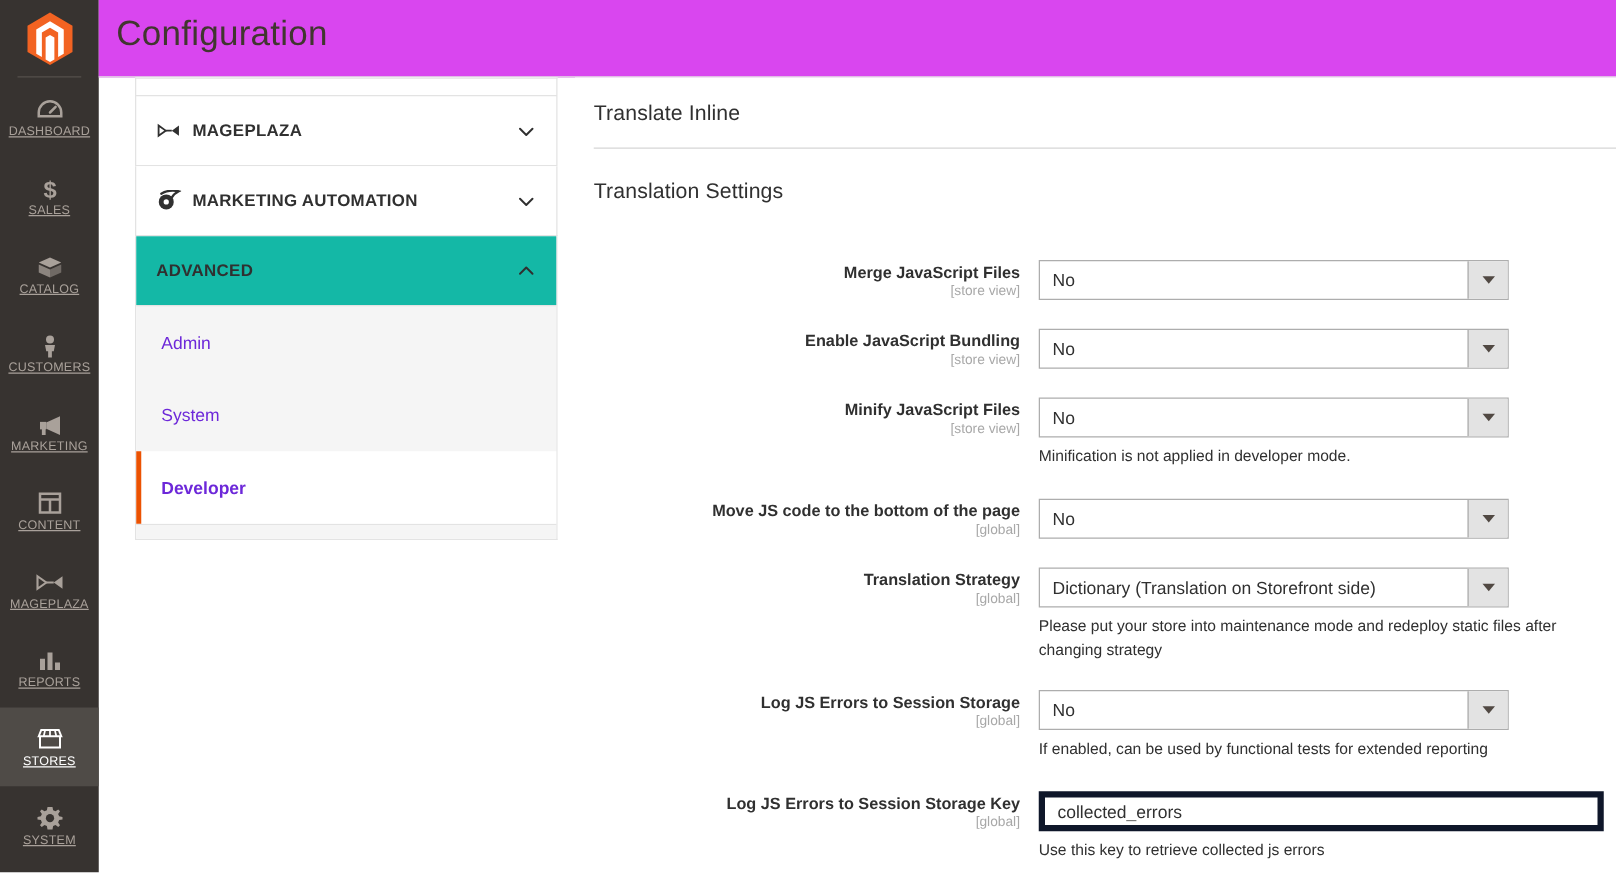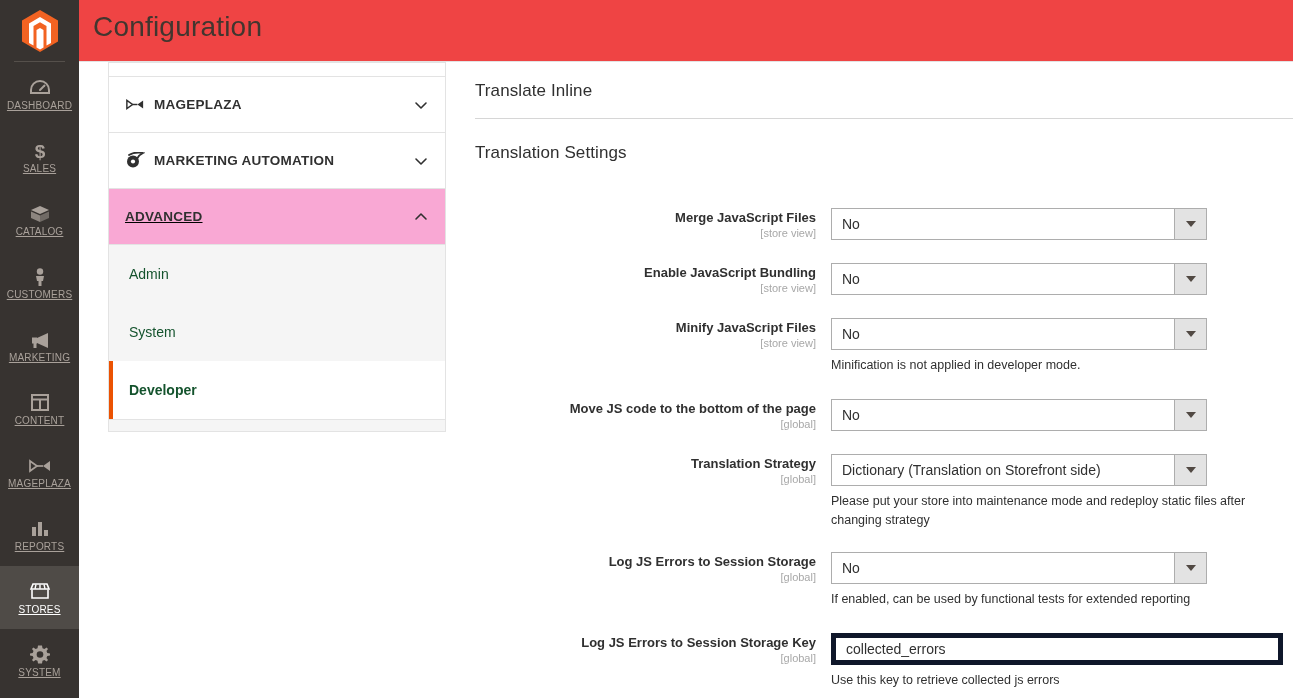--- a/index.html
+++ b/index.html
@@ -54,21 +54,21 @@
     letter-spacing: 0.2px;
     line-height: 1;
     white-space: nowrap;
     text-decoration: underline;
   }
 
   
   #page-header {
     position: absolute; left: 79px; top: 0;
     width: 1214px; height: 62px;
-    background: #ef4444;
+    background: #d946ef;
     border-bottom: 1px solid #e3e3e3;
   }
   #page-title {
     position: absolute; left: 14px; top: 11px;
     font-size: 28px;
     font-weight: 400;
     color: #41362f;
     letter-spacing: 0.2px;
   }
 
@@ -91,21 +91,21 @@
     background: #ffffff;
   }
   .cfg-head {
     height: 55px;
     display: flex; align-items: center;
     padding: 0 17px 0 16px;
     cursor: pointer;
     position: relative;
     user-select: none;
   }
-  .cfg-head.expanded { background: #f9a8d4; text-decoration: underline; }
+  .cfg-head.expanded { background: #14b8a6; }
   .cfg-head-icon {
     width: 22px; height: 16px;
     margin-right: 7px;
     display: flex; align-items: center; justify-content: flex-start;
     flex: 0 0 auto;
   }
   .cfg-head-label {
     font-size: 13.5px;
     font-weight: 700;
     color: #303030;
@@ -116,21 +116,21 @@
 
   .cfg-sub {
     background: #f5f5f5;
     border-top: 1px solid #e3e3e3;
   }
   .cfg-sub-item {
     height: 58px;
     display: flex; align-items: center;
     padding-left: 20px;
     font-size: 14px;
-    color: #14532d;
+    color: #6d28d9;
     cursor: pointer;
     position: relative;
     user-select: none;
   }
   .cfg-sub-item.active {
     background: #ffffff;
     font-weight: 600;
   }
   .cfg-sub-item.active:before {
     content: "";

